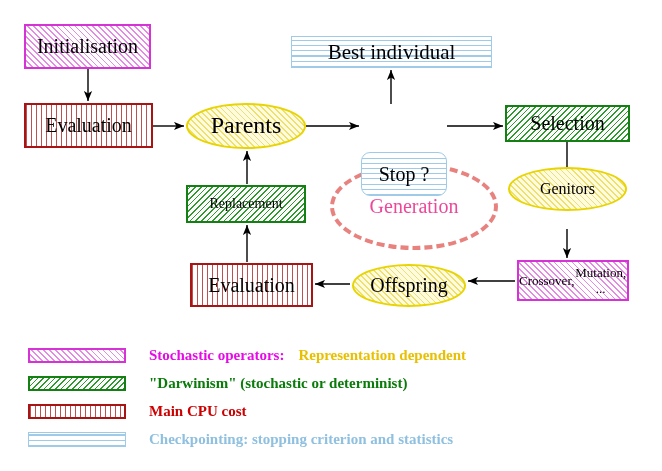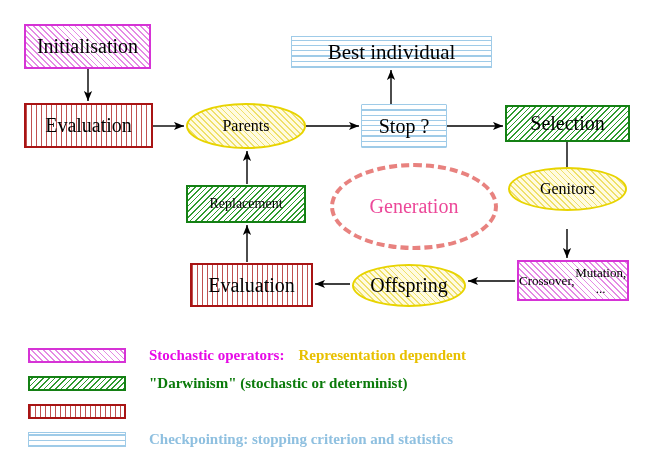--- a/index.html
+++ b/index.html
@@ -70,27 +70,27 @@
   .fill-yellow-ellipse {
     border: 2px solid #e8d400;
     border-radius: 50%;
     background-color: #ffffff;
     background-image: repeating-linear-gradient(
         45deg,
         #efe06a 0px, #efe06a 1.2px,
         #fffbe0 1.2px, #fffbe0 4.2px);
   }
 
-  .rounded { border-radius: 1px; }
+  .rounded { border-radius: 9px; margin-top: 48px; }
 
   
   #node-initialisation { left: 24px;  top: 24px;  width: 127px; height: 45px; font-size: 20px; }
   #node-evaluation-top { left: 24px;  top: 103px; width: 129px; height: 45px; font-size: 20px; }
   #node-best-individual{ left: 291px; top: 36px;  width: 201px; height: 32px; font-size: 21px; }
-  #node-parents        { left: 186px; top: 103px; width: 120px; height: 46px; font-size: 16px; }
+  #node-parents        { left: 186px; top: 103px; width: 120px; height: 46px; font-size: 24px; }
   #node-stop           { left: 361px; top: 104px; width: 86px;  height: 44px; font-size: 20px; }
   #node-selection      { left: 505px; top: 105px; width: 125px; height: 37px; font-size: 20px; }
   #node-replacement    { left: 186px; top: 185px; width: 120px; height: 38px; font-size: 14px; }
   #node-genitors       { left: 508px; top: 167px; width: 119px; height: 44px; font-size: 16px; }
   #node-evaluation-bot { left: 190px; top: 263px; width: 123px; height: 44px; font-size: 20px; }
   #node-offspring      { left: 352px; top: 264px; width: 114px; height: 43px; font-size: 20px; }
   #node-crossover      { left: 517px; top: 260px; width: 112px; height: 41px; font-size: 13px;
                           flex-direction: row; justify-content: center; }
   #node-crossover span { display: block; line-height: 1.18; }
 
@@ -218,20 +218,21 @@
     <div class="legend-text lt-gold">Representation dependent</div>
   </div>
 
   <div class="legend-row">
     <div class="legend-swatch fill-green"></div>
     <div class="legend-text lt-green">"Darwinism" (stochastic or determinist)</div>
   </div>
 
   <div class="legend-row">
     <div class="legend-swatch fill-red"></div>
+    <div class="legend-text lt-red">Main CPU cost</div>
   </div>
 
   <div class="legend-row">
     <div class="legend-swatch fill-blue"></div>
     <div class="legend-text lt-blue">Checkpointing: stopping criterion and statistics</div>
   </div>
 
 </div>
 
 </body></html>

